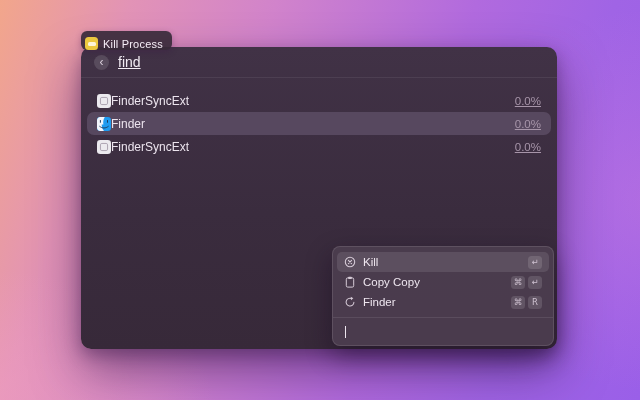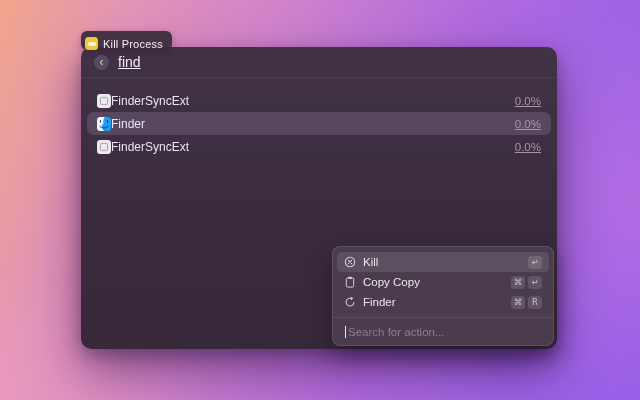--- a/index.html
+++ b/index.html
@@ -189,17 +189,16 @@
       <span class="keys">
         <span class="keycap">⌘</span>
         <span class="keycap">R</span>
       </span>
     </div>
 
     <div class="panel-sep"></div>
 
     <div class="panel-search">
       <span class="caret"></span>
-      <span class="search-ph">Search for action...</span>
     </div>
 
   </div>
 </div>
 
 </body></html>

